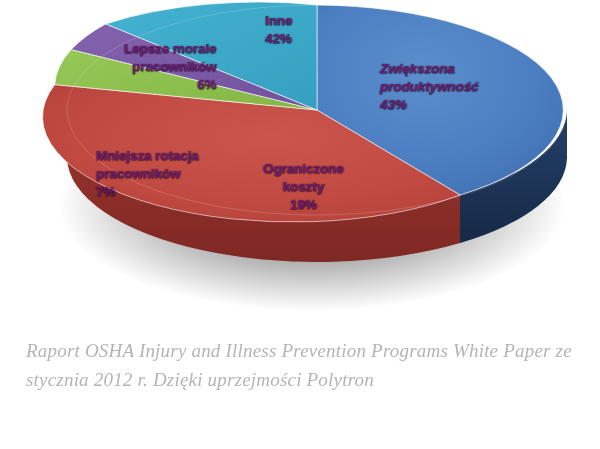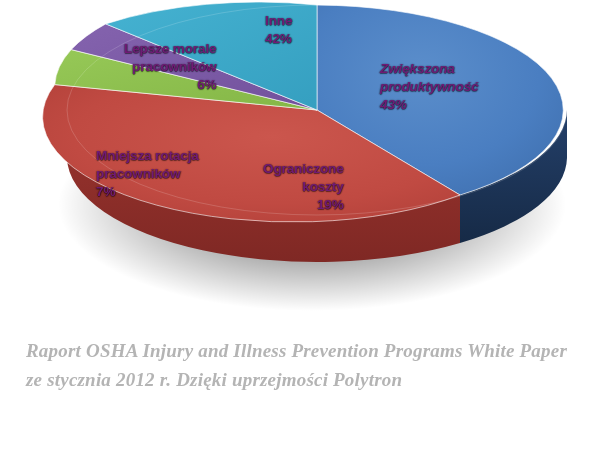--- a/index.html
+++ b/index.html
@@ -53,37 +53,36 @@
       -1px 0px 1px rgba(0,0,0,0.20),
        0px 0px 2px rgba(0,0,0,0.30);
     pointer-events: none;
   }
 
   .slice-label .pct {
     display: block;
   }
 
   #label-productivity { left: 380px; top: 60px; text-align: left; font-style: italic; }
-  #label-costs        { left: 263px; top: 160px; text-align: right; }
+  #label-costs        { left: 263px; top: 160px; text-align: center; }
   #label-turnover     { left: 96px;  top: 120px; text-align: left; margin-top: 27px; }
   #label-morale       { left: 124px; top: 40px;  text-align: right; }
   #label-other        { left: 265px; top: 12px;  text-align: left; }
 
   #caption {
     position: absolute;
     left: 26px;
     top: 337px;
     width: 552px;
     color: #b4b4b4;
     font-family: "Liberation Serif", serif;
     font-style: italic;
     font-size: 19px;
     line-height: 1.52;
     letter-spacing: 0.2px;
-    font-weight: bold;
   }
 </style>
 </head>
 <body>
 
 <div id="chart-figure">
 
   <div id="pie-area">
 
     <svg id="pie-svg" width="600" height="320" viewBox="0 0 600 320">

